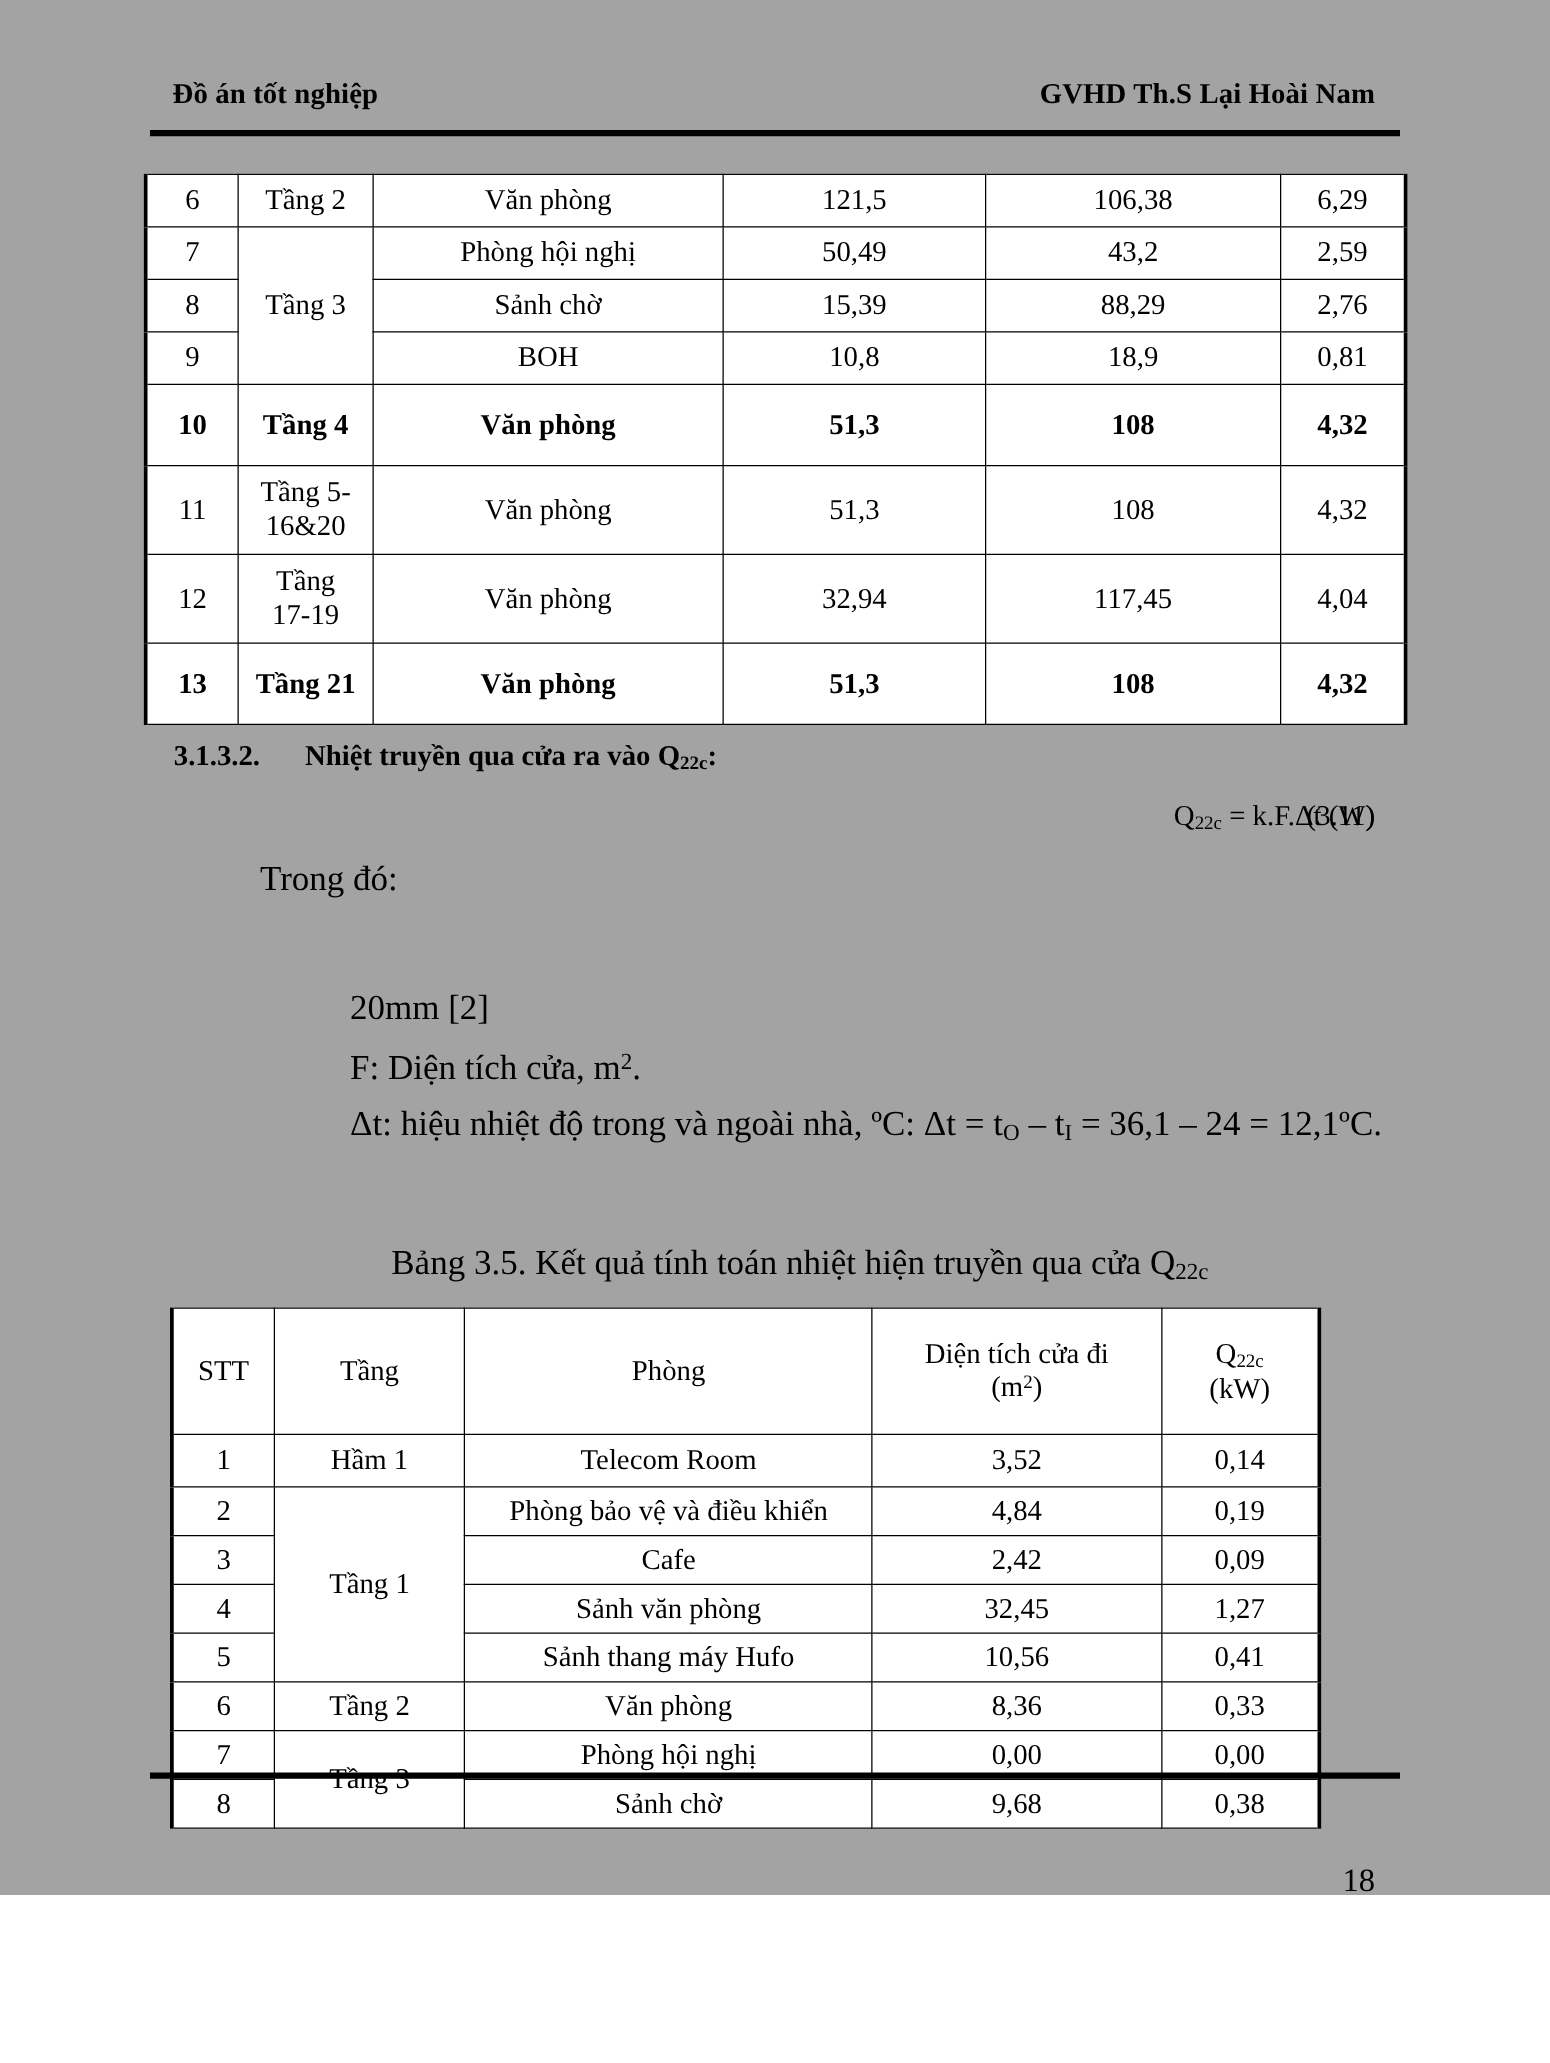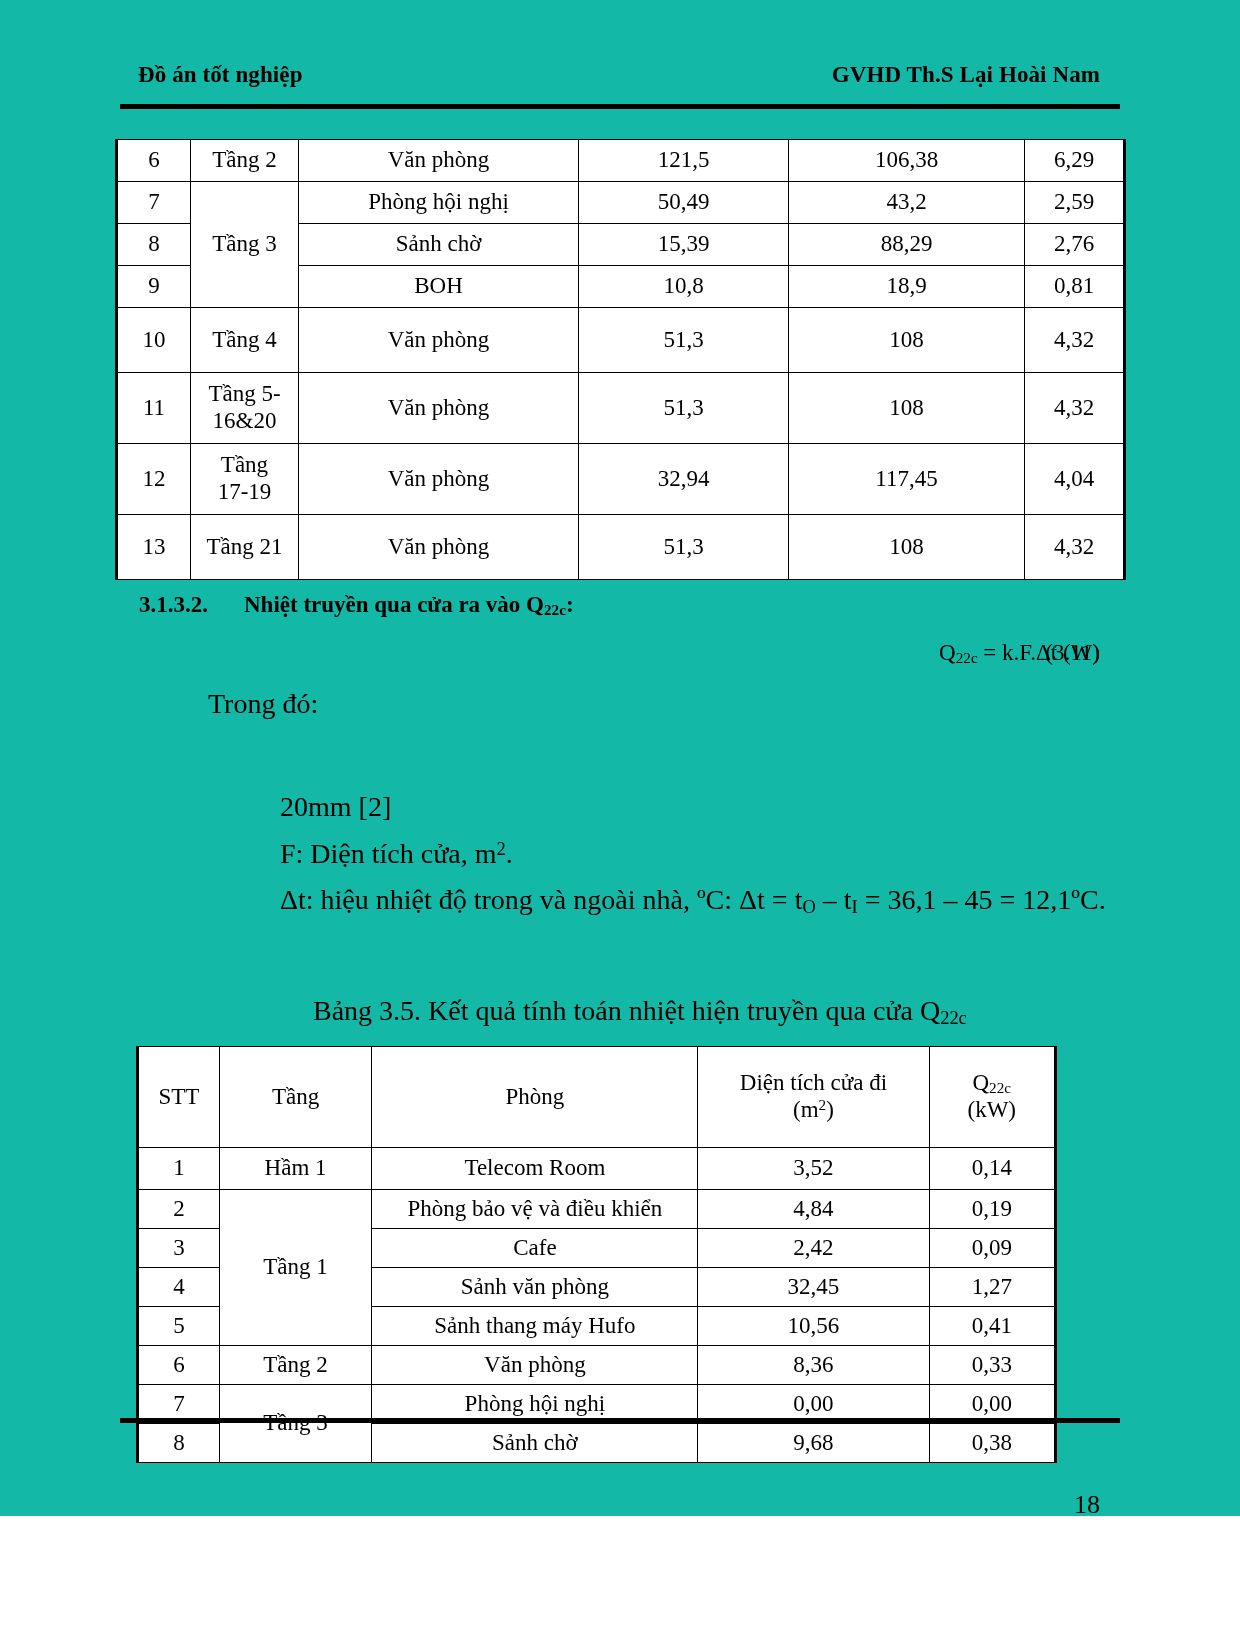--- a/index.html
+++ b/index.html
@@ -9,21 +9,21 @@
   }
   body {
     font-family: "Liberation Serif", "DejaVu Serif", serif;
     color: #000000;
   }
   .page {
     position: relative;
     width: 1240px;
     height: 1516px;
     margin: 0 auto;
-    background: #14b8a6;
+    background: #a3a3a3;
     overflow: hidden;
     box-sizing: border-box;
   }
 
   
   .header-row {
     position: absolute;
     top: 62px;
     left: 138px;
     width: 962px;
@@ -64,21 +64,21 @@
 
   
   .table-one-wrap {
     position: absolute;
     top: 139px;
     left: 115px;
     width: 1008px;
   }
   #table-one { width: 1008px; }
   #table-one td { height: 37px; }
-  #table-one tr.tall td { height: 60px; }
+  #table-one tr.tall td { height: 60px; font-weight: bold; }
   #table-one tr.taller td { height: 66px; }
   .col-stt  { width: 74px; }
   .col-tang { width: 108px; }
   .col-room { width: 280px; }
   .col-n1   { width: 210px; }
   .col-n2   { width: 236px; }
   .col-n3   { width: 100px; }
 
   
   .sec-head {
@@ -263,21 +263,21 @@
     <span class="formula-num">(3.11)</span>
   </div>
 
   <div class="para p-trongdo">Trong đó:</div>
 
 
   <div class="para p-20mm">20mm [2]</div>
 
   <div class="para p-f"><span>F: Diện tích cửa, m</span><sup>2</sup><span>.</span></div>
 
-  <div class="para p-dt"><span>Δt: hiệu nhiệt độ trong và ngoài nhà, ºC: Δt = t</span><sub>O</sub><span> – t</span><sub>I</sub><span> = 36,1 – 45 = 12,1ºC.</span></div>
+  <div class="para p-dt"><span>Δt: hiệu nhiệt độ trong và ngoài nhà, ºC: Δt = t</span><sub>O</sub><span> – t</span><sub>I</sub><span> = 36,1 – 24 = 12,1ºC.</span></div>
 
 
   <div class="para caption"><span>Bảng 3.5.  Kết quả tính toán nhiệt hiện truyền qua cửa Q</span><sub>22c</sub></div>
 
   <div class="table-two-wrap">
     <table class="doc-table" id="table-two">
       <colgroup>
         <col class="c2-stt">
           <col class="c2-tang">
           <col class="c2-room">

